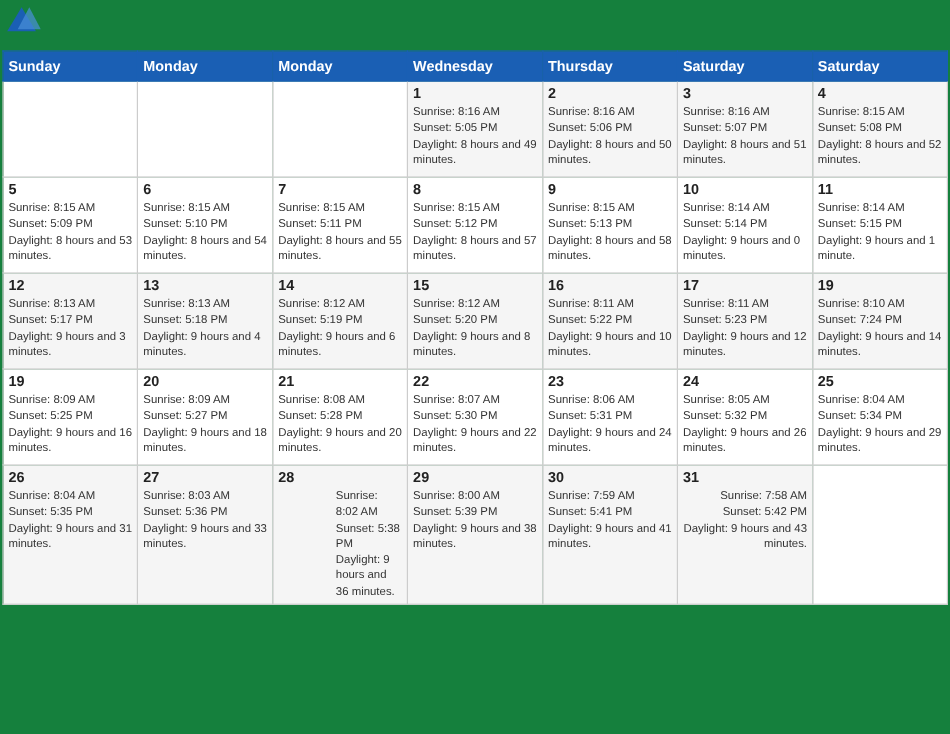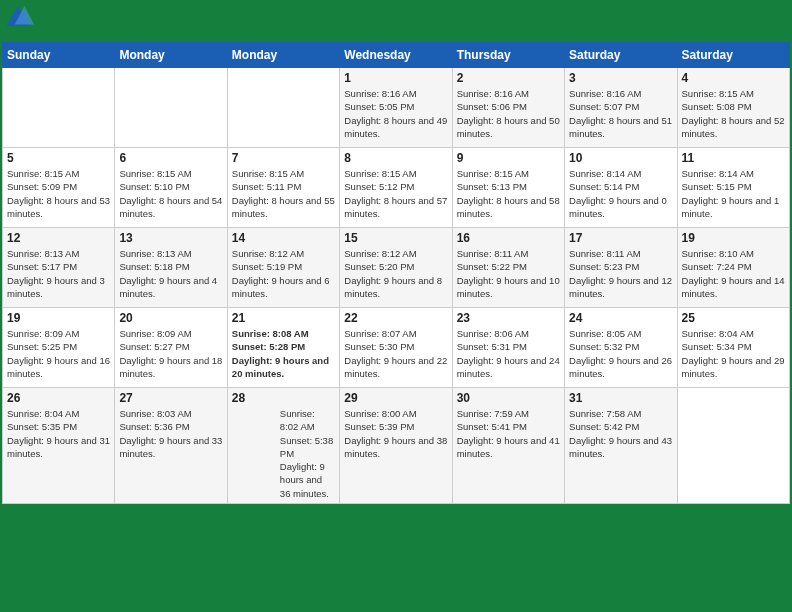--- a/index.html
+++ b/index.html
@@ -251,21 +251,21 @@
 Daylight: 9 hours and 16 minutes.</div>
           </td>
           <td>
             <div class="day-number">20</div>
             <div class="day-info" style="white-space: pre-line;">Sunrise: 8:09 AM
 Sunset: 5:27 PM
 Daylight: 9 hours and 18 minutes.</div>
           </td>
           <td>
             <div class="day-number">21</div>
-            <div class="day-info" style="white-space: pre-line; font-weight: bold;">Sunrise: 8:08 AM
+            <div class="day-info" style="white-space: pre-line;">Sunrise: 8:08 AM
 Sunset: 5:28 PM
 Daylight: 9 hours and 20 minutes.</div>
           </td>
           <td>
             <div class="day-number">22</div>
             <div class="day-info" style="white-space: pre-line;">Sunrise: 8:07 AM
 Sunset: 5:30 PM
 Daylight: 9 hours and 22 minutes.</div>
           </td>
           <td>
@@ -313,21 +313,21 @@
 Daylight: 9 hours and 38 minutes.</div>
           </td>
           <td>
             <div class="day-number">30</div>
             <div class="day-info" style="white-space: pre-line;">Sunrise: 7:59 AM
 Sunset: 5:41 PM
 Daylight: 9 hours and 41 minutes.</div>
           </td>
           <td>
             <div class="day-number">31</div>
-            <div class="day-info" style="white-space: pre-line;">Sunrise: 7:58 AM
+            <div class="day-info" style="white-space: pre-line; text-align: right;">Sunrise: 7:58 AM
 Sunset: 5:42 PM
 Daylight: 9 hours and 43 minutes.</div>
           </td>
           <td class="empty-cell"></td>
         </tr>
       </tbody>
   </table>
 </div>
 
 </body></html>

